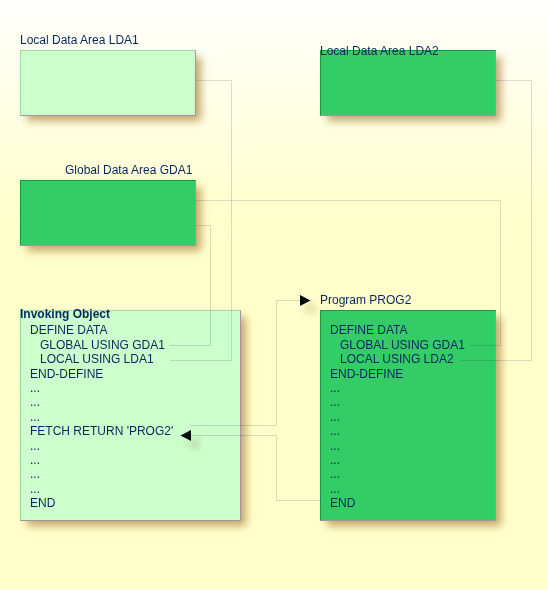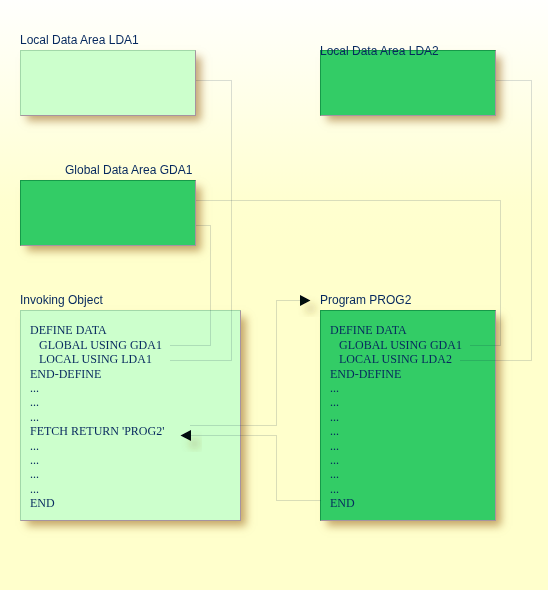--- a/index.html
+++ b/index.html
@@ -12,21 +12,21 @@
     position:relative;
   }
   .stage{position:absolute;left:0;top:0;width:548px;height:590px;}
   .lbl{position:absolute;z-index:8;transform:translateZ(0);-webkit-font-smoothing:antialiased;color:#06285e;font-size:12px;white-space:nowrap;line-height:12px;}
   .box{position:absolute;box-sizing:border-box;border:1px solid;
        box-shadow:6px 6px 8px -1px rgba(160,112,42,0.6);}
   .box.lightgreen{background:#ccffcc;border-color:#a2d8a9 #a693a0 #a693a0 #a2d8a9;}
   .box.green{background:#33cc66;border-color:#169a49 #a693a0 #a693a0 #169a49;}
   svg.lines{position:absolute;left:0;top:0;width:548px;height:590px;overflow:visible;z-index:5;}
   .code{position:absolute;z-index:8;transform:translateZ(0);-webkit-font-smoothing:antialiased;color:#06285e;font-size:12px;white-space:pre;}
-  .code-line{height:14.42px;line-height:14.42px;white-space:pre;font-family:Liberation Serif, serif;}
+  .code-line{height:14.42px;line-height:14.42px;white-space:pre;}
 </style>
 </head>
 <body>
 
 <div class="stage">
 
   <svg class="lines">
     <defs>
       <filter id="arrowshadow" x="-60%" y="-60%" width="260%" height="260%">
         <feDropShadow dx="7" dy="8" stdDeviation="4.5" flood-color="#8a6a2a" flood-opacity="0.4"></feDropShadow>
@@ -46,21 +46,21 @@
 
   <div class="lbl" style="left:20px;top:34px;">Local Data Area LDA1</div>
   <div class="box lightgreen" style="left:20px;top:50px;width:176px;height:66px;"></div>
 
   <div class="lbl" style="left:320px;top:45px;">Local Data Area LDA2</div>
   <div class="box green" style="left:320px;top:50px;width:176px;height:66px;"></div>
 
   <div class="lbl" style="left:20px;top:164px;margin-left:45px;">Global Data Area GDA1</div>
   <div class="box green" style="left:20px;top:180px;width:176px;height:66px;"></div>
 
-  <div class="lbl" style="left:20px;top:294px;">Invoking Object</div>
+  <div class="lbl" style="left:20px;top:308px;font-weight:bold;">Invoking Object</div>
   <div class="box lightgreen" style="left:20px;top:310px;width:221px;height:211px;"></div>
 
   <div class="lbl" style="left:320px;top:294px;">Program PROG2</div>
   <div class="box green" style="left:320px;top:310px;width:176px;height:211px;"></div>
 
   <div class="code" id="code-inv" style="left:30px;top:323.4px;"><div class="code-line">DEFINE DATA</div><div class="code-line">   GLOBAL USING GDA1</div><div class="code-line">   LOCAL USING LDA1</div><div class="code-line">END-DEFINE</div><div class="code-line">...</div><div class="code-line">...</div><div class="code-line">...</div><div class="code-line">FETCH RETURN 'PROG2'</div><div class="code-line">...</div><div class="code-line">...</div><div class="code-line">...</div><div class="code-line">...</div><div class="code-line">END</div></div>
   <div class="code" id="code-prog" style="left:330px;top:323.4px;"><div class="code-line">DEFINE DATA</div><div class="code-line">   GLOBAL USING GDA1</div><div class="code-line">   LOCAL USING LDA2</div><div class="code-line">END-DEFINE</div><div class="code-line">...</div><div class="code-line">...</div><div class="code-line">...</div><div class="code-line">...</div><div class="code-line">...</div><div class="code-line">...</div><div class="code-line">...</div><div class="code-line">...</div><div class="code-line">END</div></div>
 
 </div>
 

